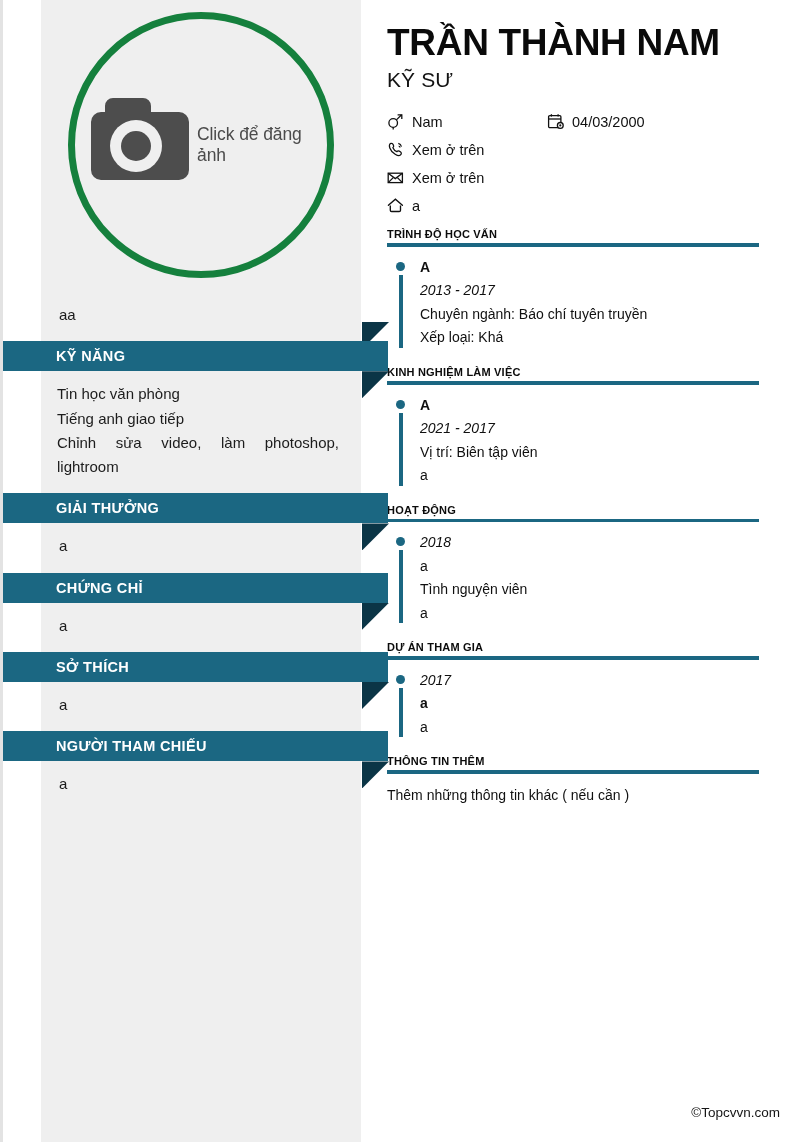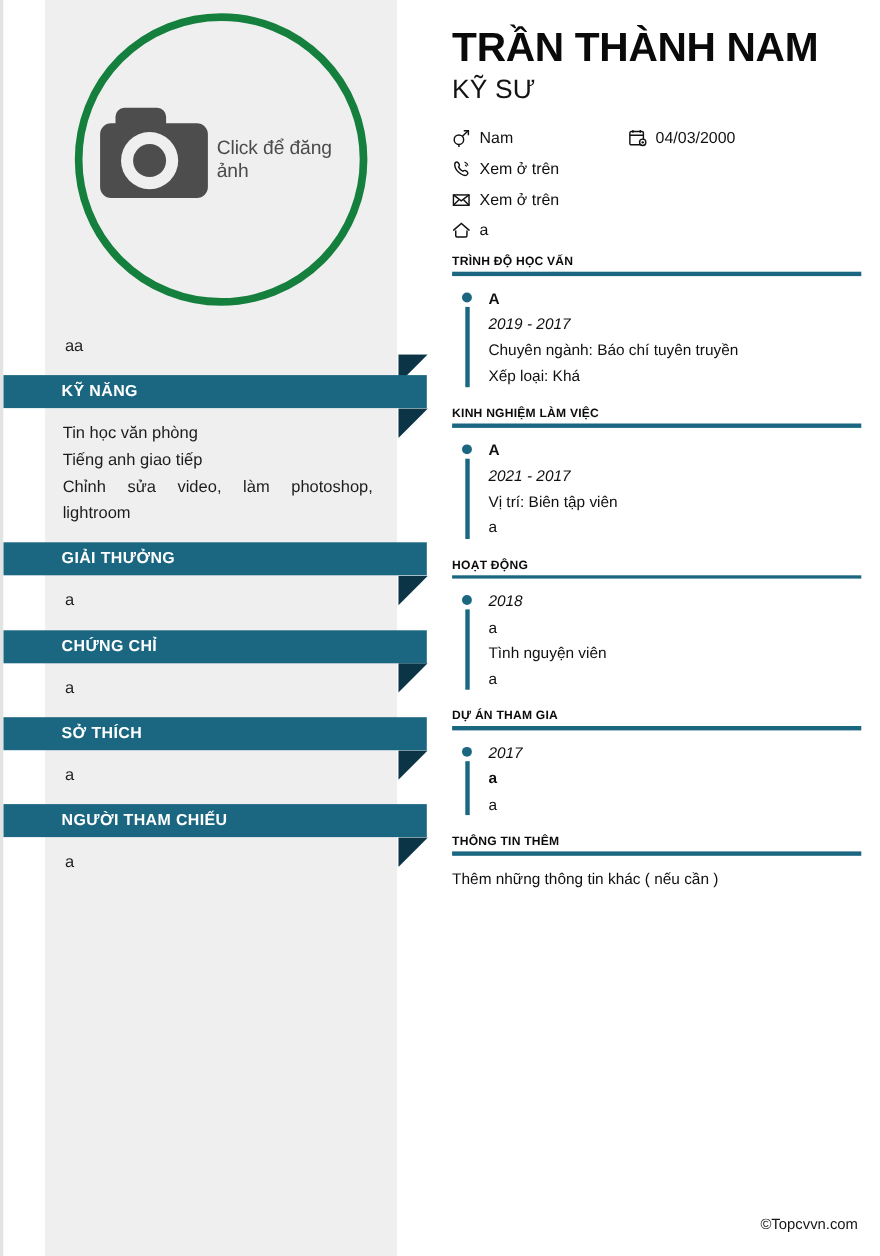--- a/index.html
+++ b/index.html
@@ -92,37 +92,37 @@
     font-size: 15px;
     color: #1c1c1c;
     line-height: 1.62;
   }
   .section-body.justify { text-align: justify; padding-left: 16px; }
   .section-body p { margin: 0; }
 
   
   .right-col {
     position: absolute;
-    left: 408px;
+    left: 384px;
     top: 0;
     width: 372px;
     height: 1142px;
   }
 
   .cv-name {
     margin-top: 22px;
     font-size: 37px;
     font-weight: bold;
     letter-spacing: -0.3px;
     color: #0a0a0a;
     line-height: 1.12;
   }
   .cv-role {
     margin-top: 5px;
-    font-size: 24px;
+    font-size: 21px;
     color: #131313;
     letter-spacing: 0.1px;
   }
 
   .contact-block { margin-top: 21px; }
   .contact-row {
     display: flex;
     align-items: flex-start;
     margin-bottom: 11px;
   }
@@ -353,21 +353,21 @@
     </div>
 
     <div id="main-sections">
         <div class="rsection">
           <div class="rsection-head">TRÌNH ĐỘ HỌC VẤN</div>
           <div class="rsection-rule"></div>
           <div class="entry">
             <div class="entry-bullet"></div>
             <div class="entry-line"></div>
             <div class="entry-row bold">A</div>
-            <div class="entry-row italic">2019 - 2017</div>
+            <div class="entry-row italic">2013 - 2017</div>
             <div class="entry-row">Chuyên ngành: Báo chí tuyên truyền</div>
             <div class="entry-row">Xếp loại: Khá</div>
           </div>
         </div>
         <div class="rsection">
           <div class="rsection-head">KINH NGHIỆM LÀM VIỆC</div>
           <div class="rsection-rule"></div>
           <div class="entry">
             <div class="entry-bullet"></div>
             <div class="entry-line"></div>

